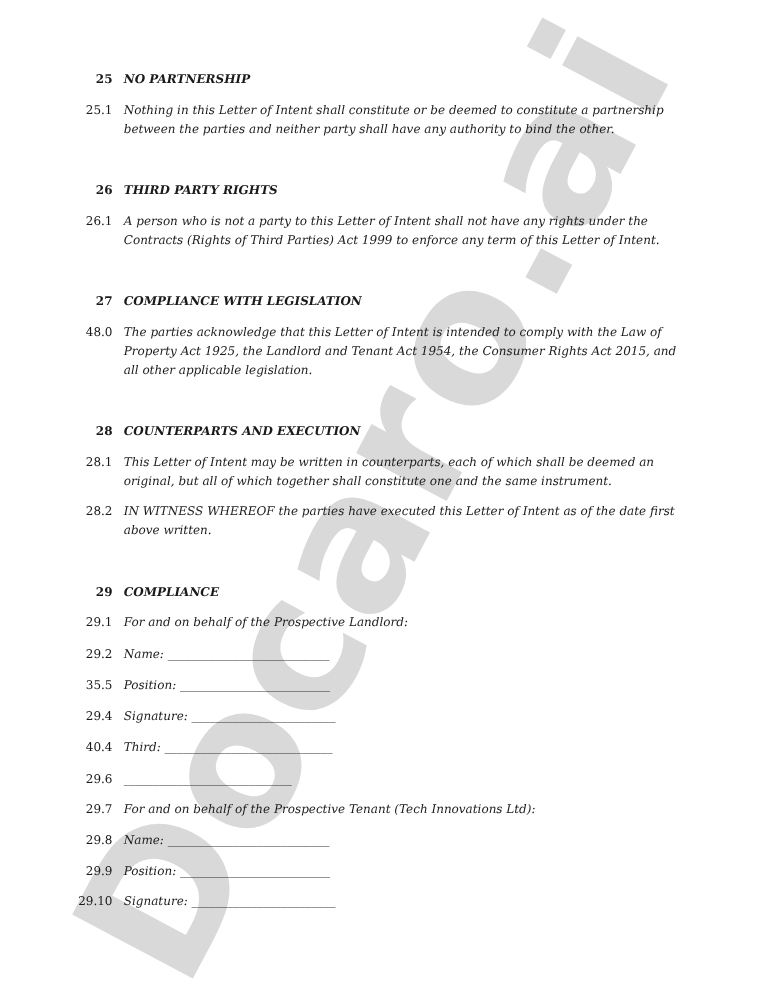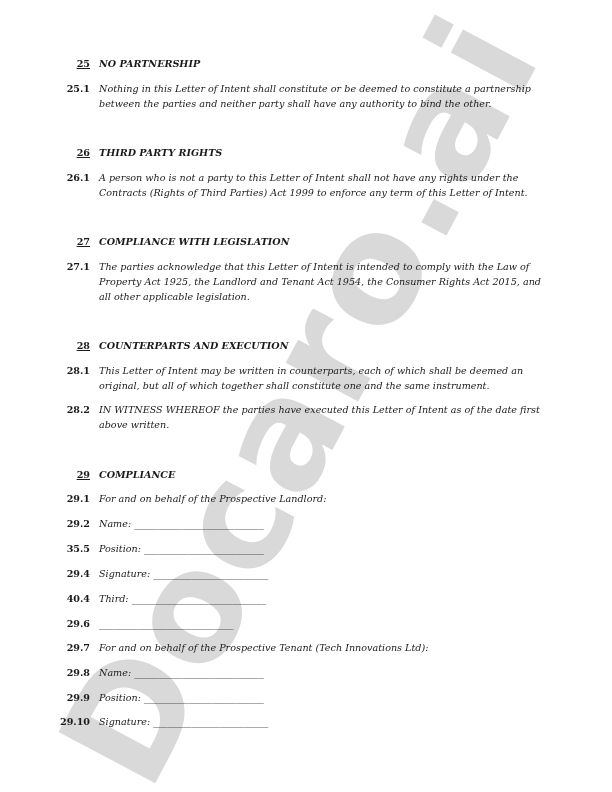--- a/index.html
+++ b/index.html
@@ -46,23 +46,22 @@
     .row {
       position: absolute;
       left: 0;
       width: 612px;
     }
     .num {
       position: absolute;
       width: 40px;
       left: 50px;
       text-align: right;
-      font-weight: bold;
     }
-    .heading .num { font-weight: bold; text-decoration: underline; }
+    .heading .num { font-weight: bold; }
     .heading .text { font-weight: bold; }
     .text {
       position: absolute;
       left: 99px;
       width: 445px;
       line-height: 15.2px;
       font-style: italic;
     }
     .num { line-height: 15.2px; }
   </style>
@@ -91,21 +90,21 @@
     <div class="row" style="top:170px;">
       <span class="num">26.1</span>
       <span class="text">A person who is not a party to this Letter of Intent shall not have any rights under the Contracts (Rights of Third Parties) Act 1999 to enforce any term of this Letter of Intent.</span>
     </div>
 
     <div class="row heading" style="top:234px;">
       <span class="num">27</span>
       <span class="text">COMPLIANCE WITH LEGISLATION</span>
     </div>
     <div class="row" style="top:259px;">
-      <span class="num">27.1</span>
+      <span class="num">48.0</span>
       <span class="text">The parties acknowledge that this Letter of Intent is intended to comply with the Law of Property Act 1925, the Landlord and Tenant Act 1954, the Consumer Rights Act 2015, and all other applicable legislation.</span>
     </div>
 
     <div class="row heading" style="top:338px;">
       <span class="num">28</span>
       <span class="text">COUNTERPARTS AND EXECUTION</span>
     </div>
     <div class="row" style="top:363px;">
       <span class="num">28.1</span>
       <span class="text">This Letter of Intent may be written in counterparts, each of which shall be deemed an original, but all of which together shall constitute one and the same instrument.</span>

